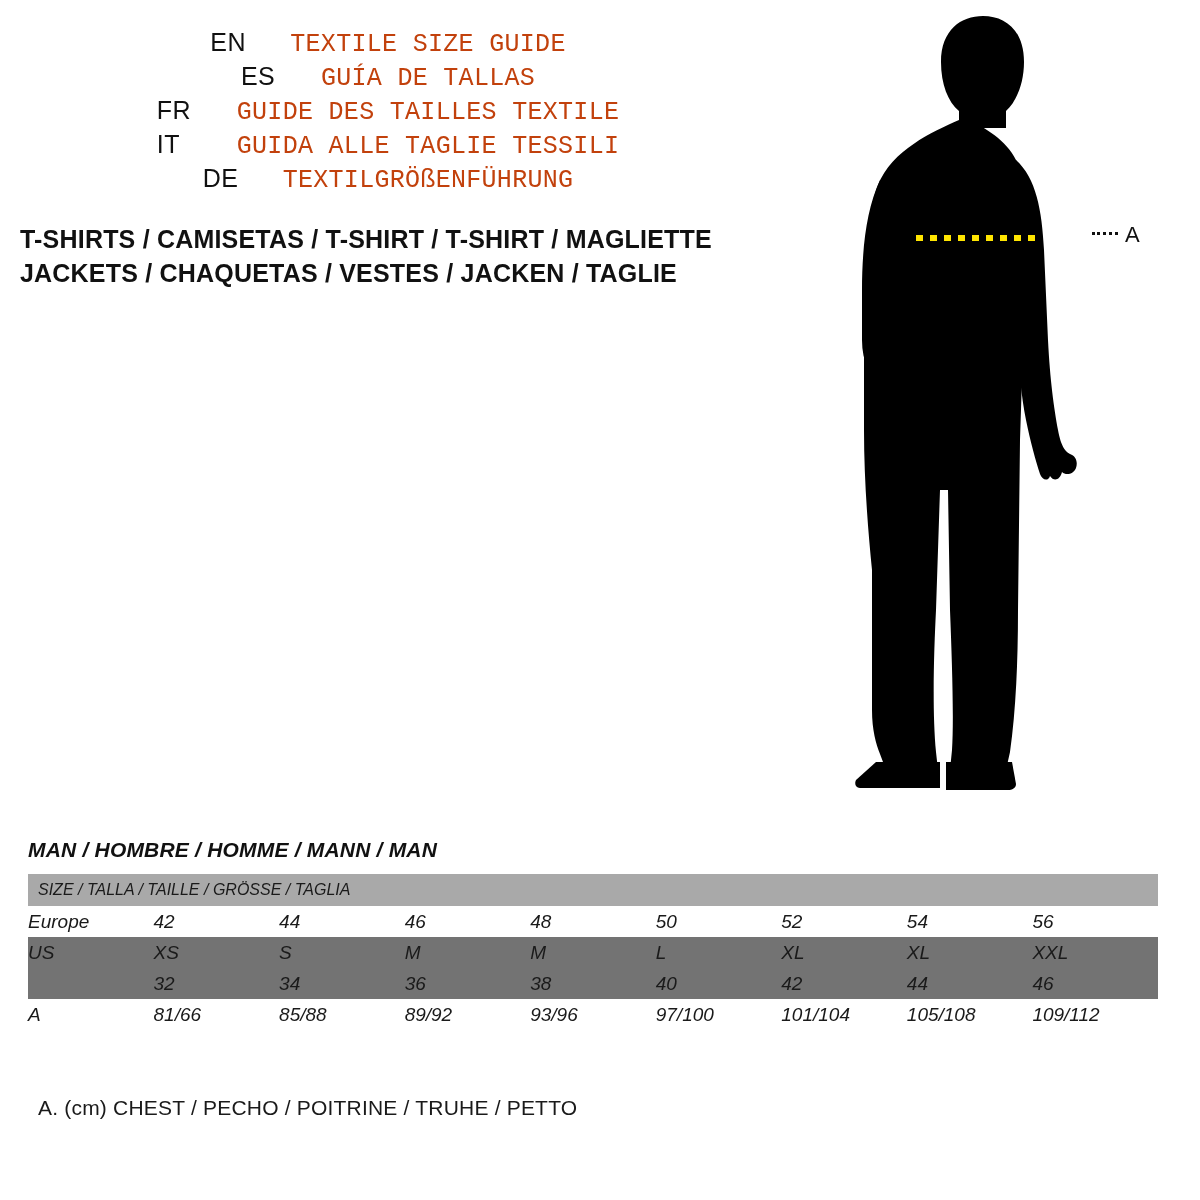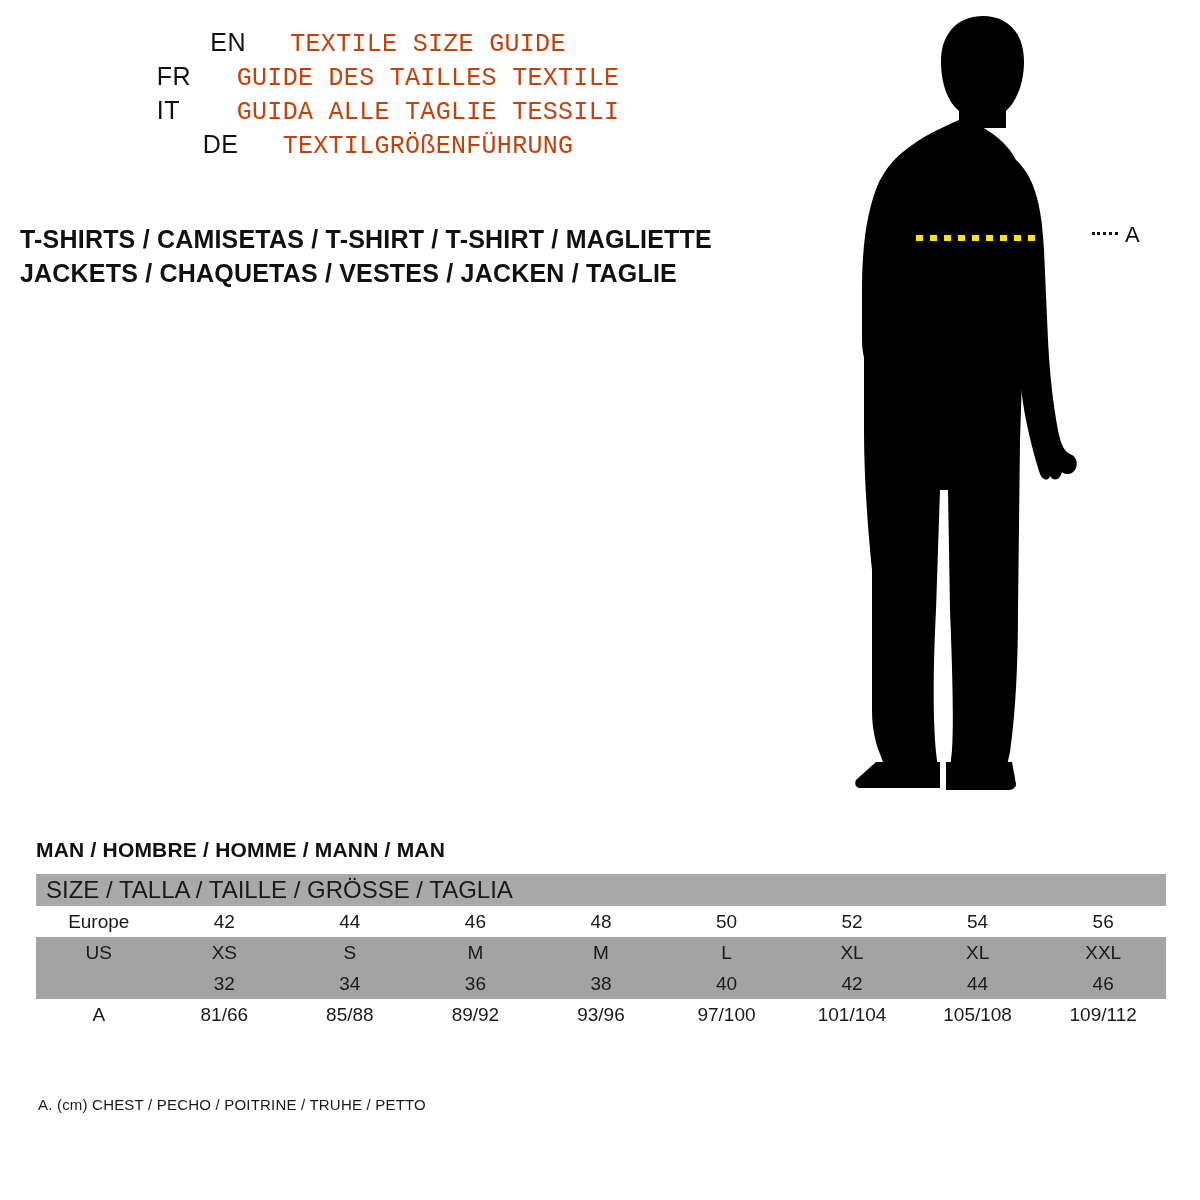--- a/index.html
+++ b/index.html
@@ -85,80 +85,85 @@
     position: absolute;
     left: 1092px;
     top: 232px;
     width: 26px;
     border-top: 3px dotted #111;
   }
 
   
   .table-section {
     position: absolute;
-    left: 36px;
+    left: 28px;
     top: 838px;
     width: 1130px;
+    font-style: italic;
   }
   .section-title {
     font-size: 21px;
     font-weight: bold;
     color: #111;
     letter-spacing: 0.2px;
     margin-bottom: 12px;
   }
   table.size-table {
     border-collapse: collapse;
     width: 1130px;
     table-layout: fixed;
   }
   table.size-table td {
     font-size: 19px;
     color: #1a1a1a;
     height: 31px;
     padding: 0;
-    text-align: center;
+    text-align: left;
     vertical-align: middle;
   }
   td.rowlabel {
     text-align: left;
     padding-left: 10px;
     width: 170px;
   }
   tr.header-row td {
     background: #a9a9a9;
     text-align: left;
     padding-left: 10px;
-    font-size: 24px;
+    font-size: 16px;
     height: 32px;
   }
   tr.shade td {
-    background: #a3a3a3;
+    background: #737373;
   }
   tr.plain td {
     background: #ffffff;
   }
   .footnote {
     position: absolute;
     left: 38px;
     top: 1096px;
-    font-size: 15px;
+    font-size: 21px;
     color: #1a1a1a;
     letter-spacing: 0.2px;
   }
 </style>
 </head>
 <body>
 
 <div class="page">
 
   <div class="lang-block">
     <div class="lang-row">
       <span class="lang-code">EN</span>
       <span class="lang-text">TEXTILE SIZE GUIDE</span>
+    </div>
+    <div class="lang-row">
+      <span class="lang-code">ES</span>
+      <span class="lang-text">GUÍA DE TALLAS</span>
     </div>
     <div class="lang-row">
       <span class="lang-code">FR</span>
       <span class="lang-text">GUIDE DES TAILLES TEXTILE</span>
     </div>
     <div class="lang-row">
       <span class="lang-code">IT</span>
       <span class="lang-text">GUIDA ALLE TAGLIE TESSILI</span>
     </div>
     <div class="lang-row">

